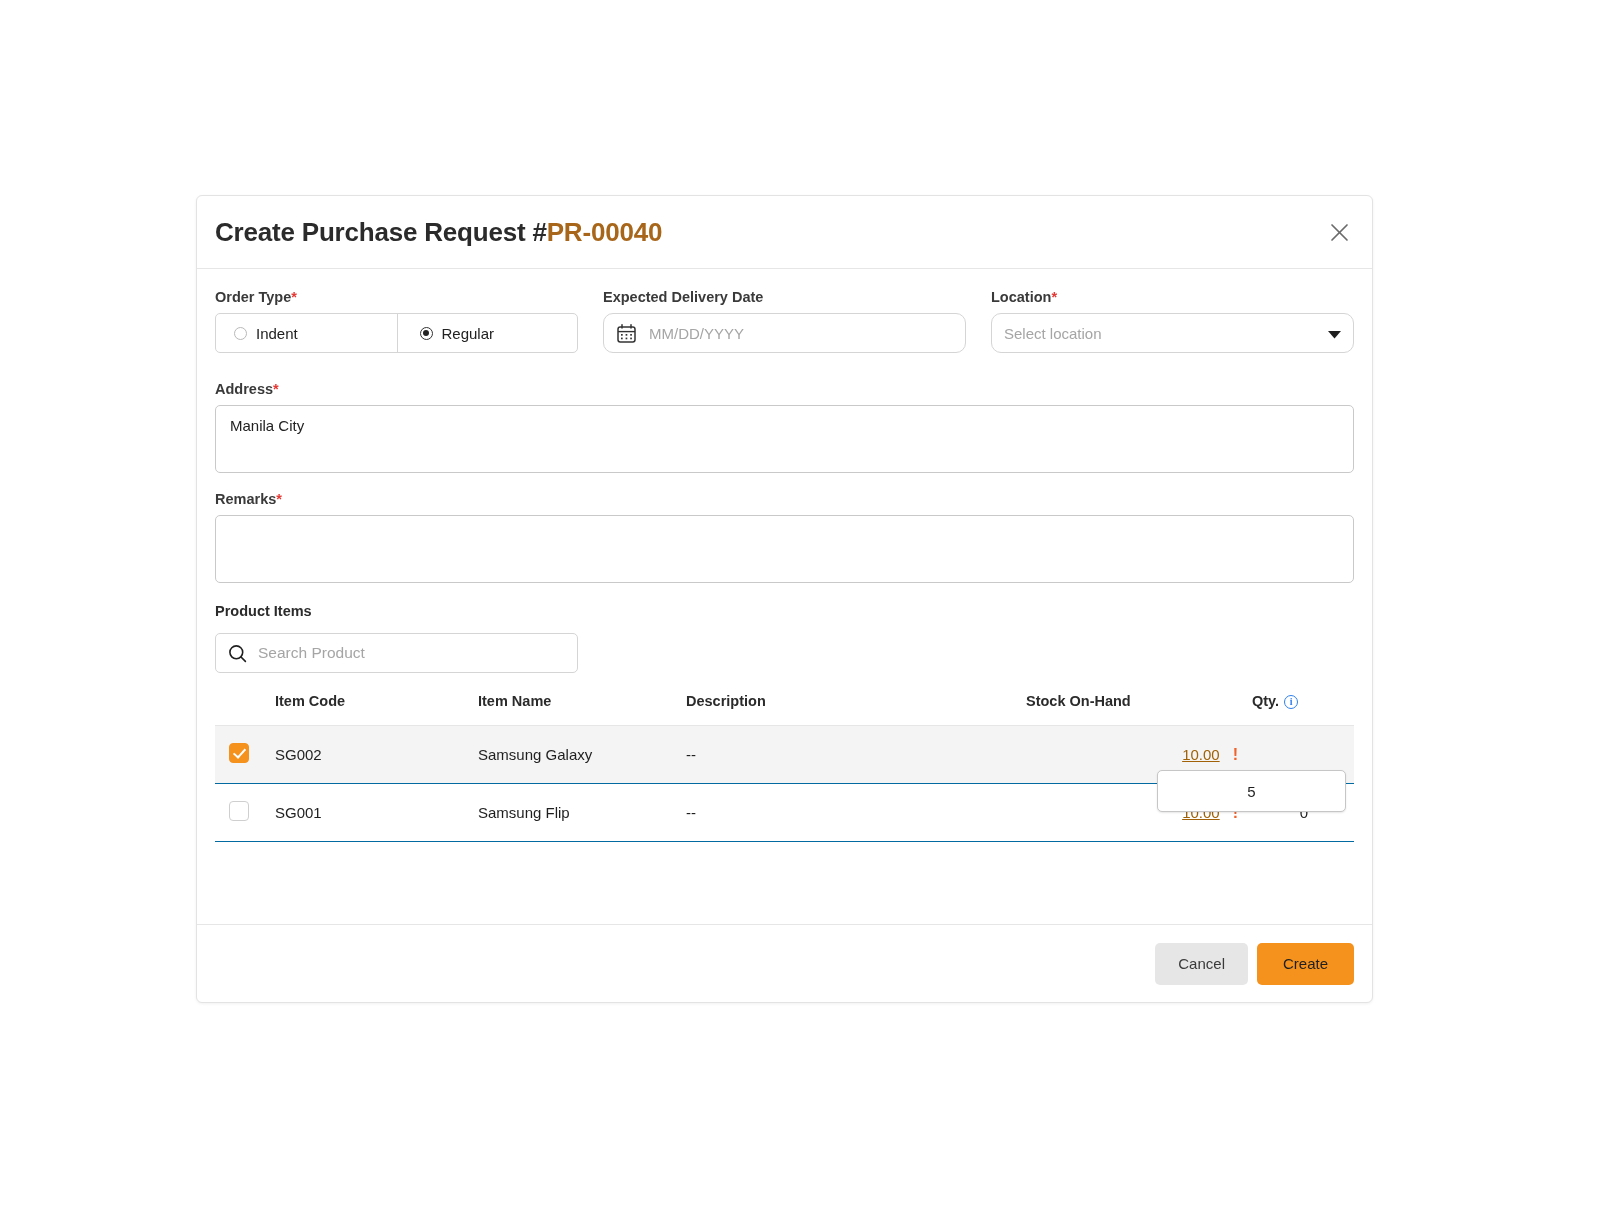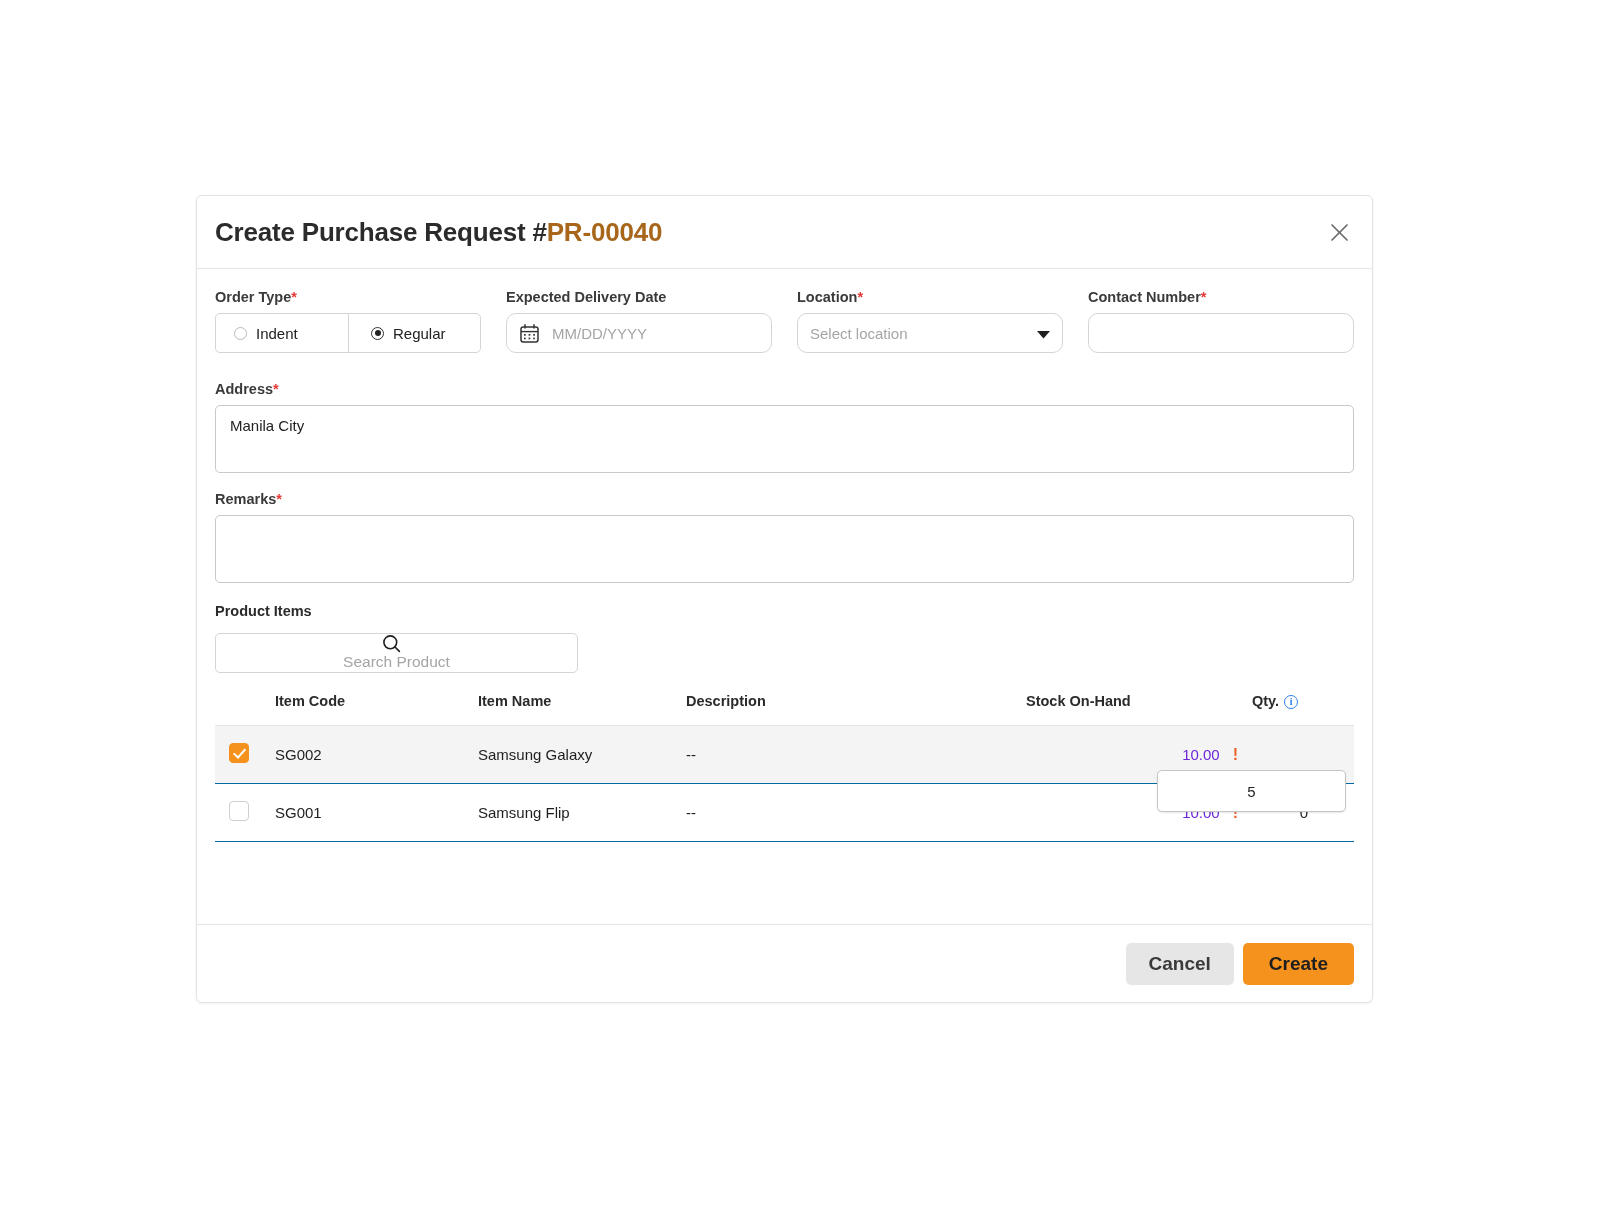--- a/index.html
+++ b/index.html
@@ -132,21 +132,20 @@
 
   .search-wrap {
     width: 363px;
     height: 40px;
     border: 1px solid #d5d5d5;
     border-radius: 5px;
     display: flex; align-items: center;
     padding: 0 12px;
     margin-bottom: 20px;
     background: #fff;
-    flex-direction: column;
   }
   .search-wrap .mag { margin-right: 11px; display: flex; }
   .search-wrap .ph { color: #a5a5a5; font-size: 15.5px; }
 
   
   .table-scroll {
     flex: 1 1 auto;
     min-height: 0;
     overflow: hidden;
     position: relative;
@@ -184,21 +183,21 @@
   .c-soh   { width: 226px; text-align: right; }
   .c-qty   { width: 104px; text-align: center; }
 
   th.c-soh { padding-right: 46px !important; text-align: left; }
   th.c-soh .inner { display: block; }
   td.c-soh .soh-cell {
     display: flex; align-items: center; justify-content: flex-end;
     gap: 13px; padding-right: 14px;
   }
   .soh-val { font-size: 15px; }
-  .soh-low { color: #6d28d9; }
+  .soh-low { color: #a16207; text-decoration: underline; }
   .bang {
     color: #f0622b; font-weight: 700; font-size: 16px; line-height: 1;
   }
   .bang.hidden { visibility: hidden; }
 
   .cb {
     width: 20px; height: 20px;
     border: 1px solid #cfcfcf;
     border-radius: 4px;
     background: #fff;
@@ -259,22 +258,22 @@
     height: 78px;
     border-top: 1px solid #e6e6e6;
     display: flex; align-items: center; justify-content: flex-end;
     gap: 9px;
     padding: 0 18px;
   }
   .btn {
     height: 42px;
     border-radius: 5px;
     border: none;
-    font-size: 19px;
-    font-weight: 700;
+    font-size: 15px;
+    font-weight: 400;
     cursor: pointer;
     font-family: "Liberation Sans", sans-serif;
   }
   .btn-cancel { background: #e6e6e6; color: #3a3a3a; padding: 0 23px; }
   .btn-create { background: #f5921e; color: #1f1f1f; padding: 0 26px; }
 </style>
 </head>
 <body>
 
 <div class="stage">
@@ -337,26 +336,20 @@
           <div class="inputbox">
             <span class="ph">Select location</span>
             <span class="caret">
               <svg width="13" height="9" viewBox="0 0 13 9" aria-hidden="true">
                 <polygon points="0,1 13,1 6.5,8.5" fill="#1f1f1f"></polygon>
               </svg>
             </span>
           </div>
         </div>
 
-        <div class="col">
-          <span class="field-label"><span>Contact Number</span><span class="req">*</span></span>
-          <div class="inputbox">
-            <span></span>
-          </div>
-        </div>
 
       </div>
 
       <div class="block">
         <span class="field-label"><span>Address</span><span class="req">*</span></span>
         <div class="textarea-box">
           <span>Manila City</span>
         </div>
       </div>
 

